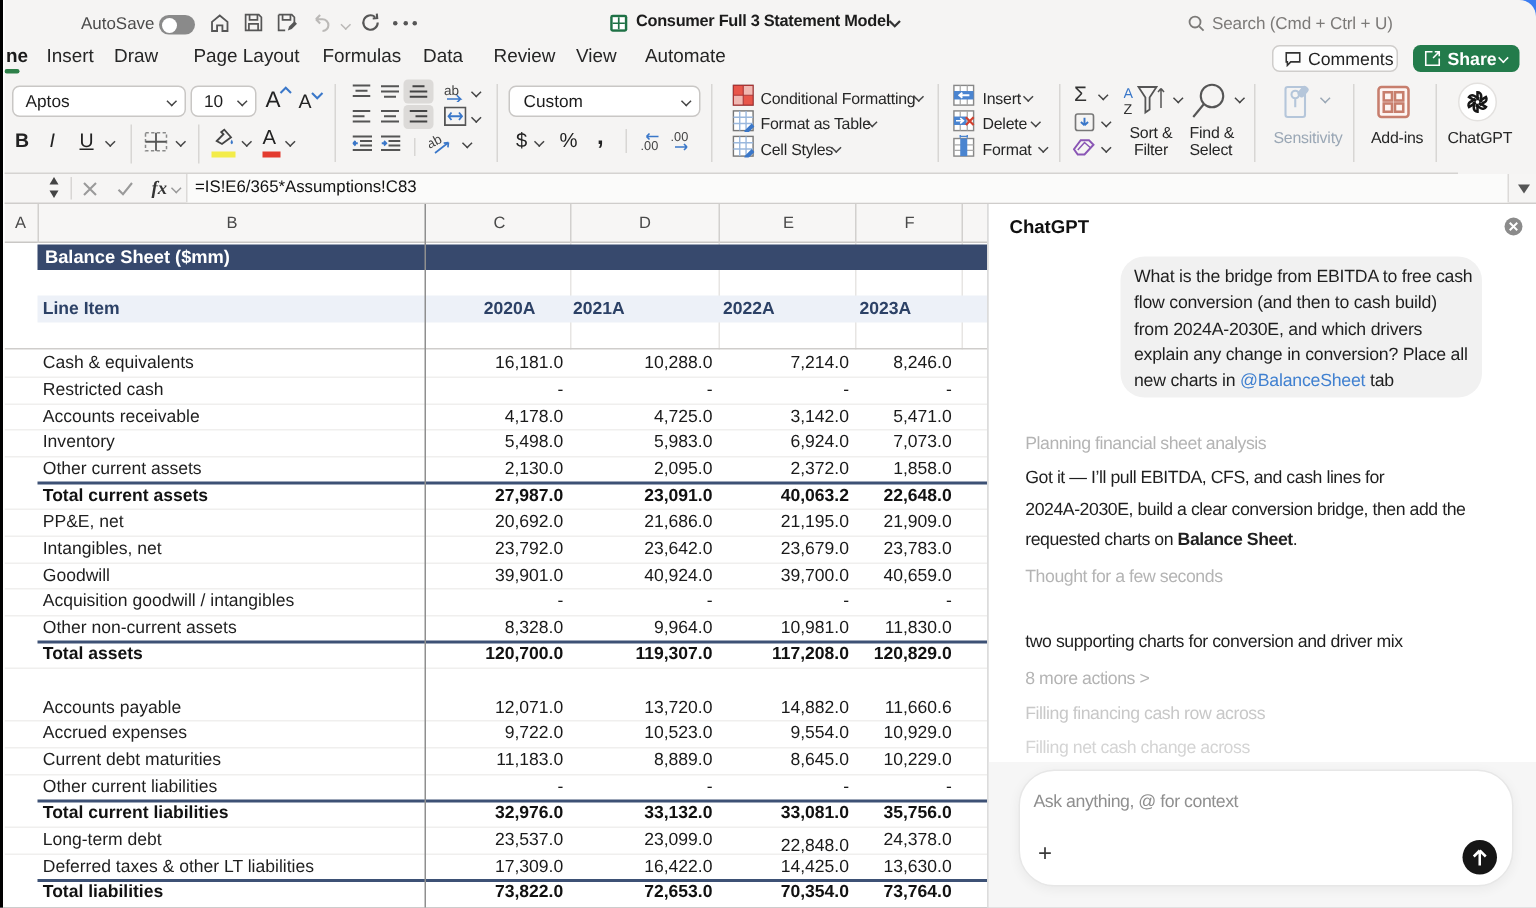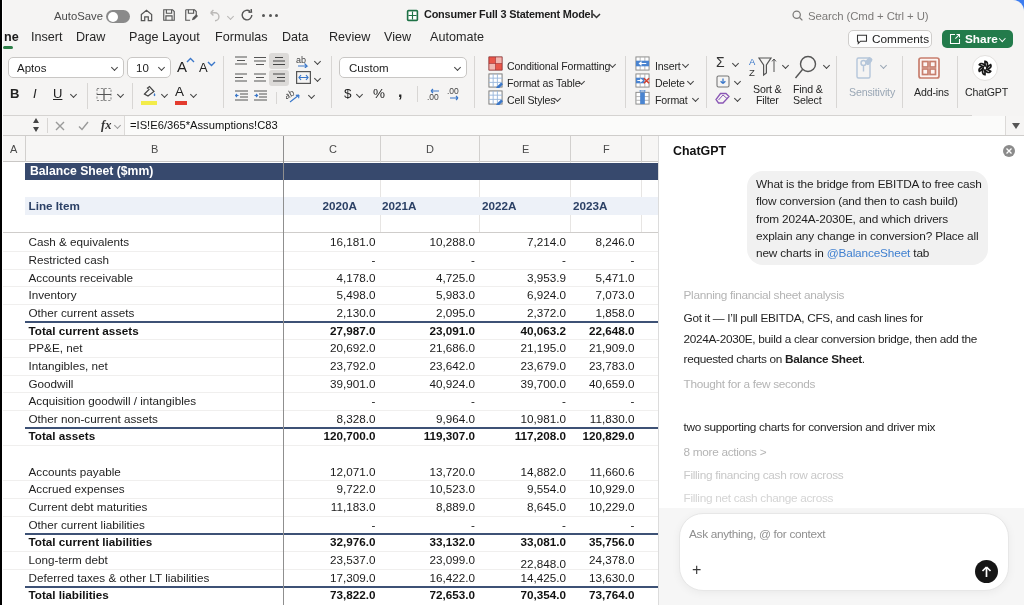--- a/index.html
+++ b/index.html
@@ -383,21 +383,21 @@
 <div class="rowline" style="top:114.9px;"></div>
 <div class="cellL " style="left:25.5px;top:114.9px;">Restricted cash</div>
 <div class="num " style="left:280px;top:114.9px;width:92.5px;">-</div>
 <div class="num " style="left:380px;top:114.9px;width:92px;">-</div>
 <div class="num " style="left:470px;top:114.9px;width:93px;">-</div>
 <div class="num " style="left:540px;top:114.9px;width:91.5px;">-</div>
 <div class="rowline" style="top:132.6px;"></div>
 <div class="cellL " style="left:25.5px;top:132.6px;">Accounts receivable</div>
 <div class="num " style="left:280px;top:132.6px;width:92.5px;">4,178.0</div>
 <div class="num " style="left:380px;top:132.6px;width:92px;">4,725.0</div>
-<div class="num " style="left:470px;top:132.6px;width:93px;">3,953.9</div>
+<div class="num " style="left:470px;top:132.6px;width:93px;">3,142.0</div>
 <div class="num " style="left:540px;top:132.6px;width:91.5px;">5,471.0</div>
 <div class="rowline" style="top:150.2px;"></div>
 <div class="cellL " style="left:25.5px;top:150.2px;">Inventory</div>
 <div class="num " style="left:280px;top:150.2px;width:92.5px;">5,498.0</div>
 <div class="num " style="left:380px;top:150.2px;width:92px;">5,983.0</div>
 <div class="num " style="left:470px;top:150.2px;width:93px;">6,924.0</div>
 <div class="num " style="left:540px;top:150.2px;width:91.5px;">7,073.0</div>
 <div class="rowline" style="top:167.9px;"></div>
 <div class="cellL " style="left:25.5px;top:167.9px;">Other current assets</div>
 <div class="num " style="left:280px;top:167.9px;width:92.5px;">2,130.0</div>

